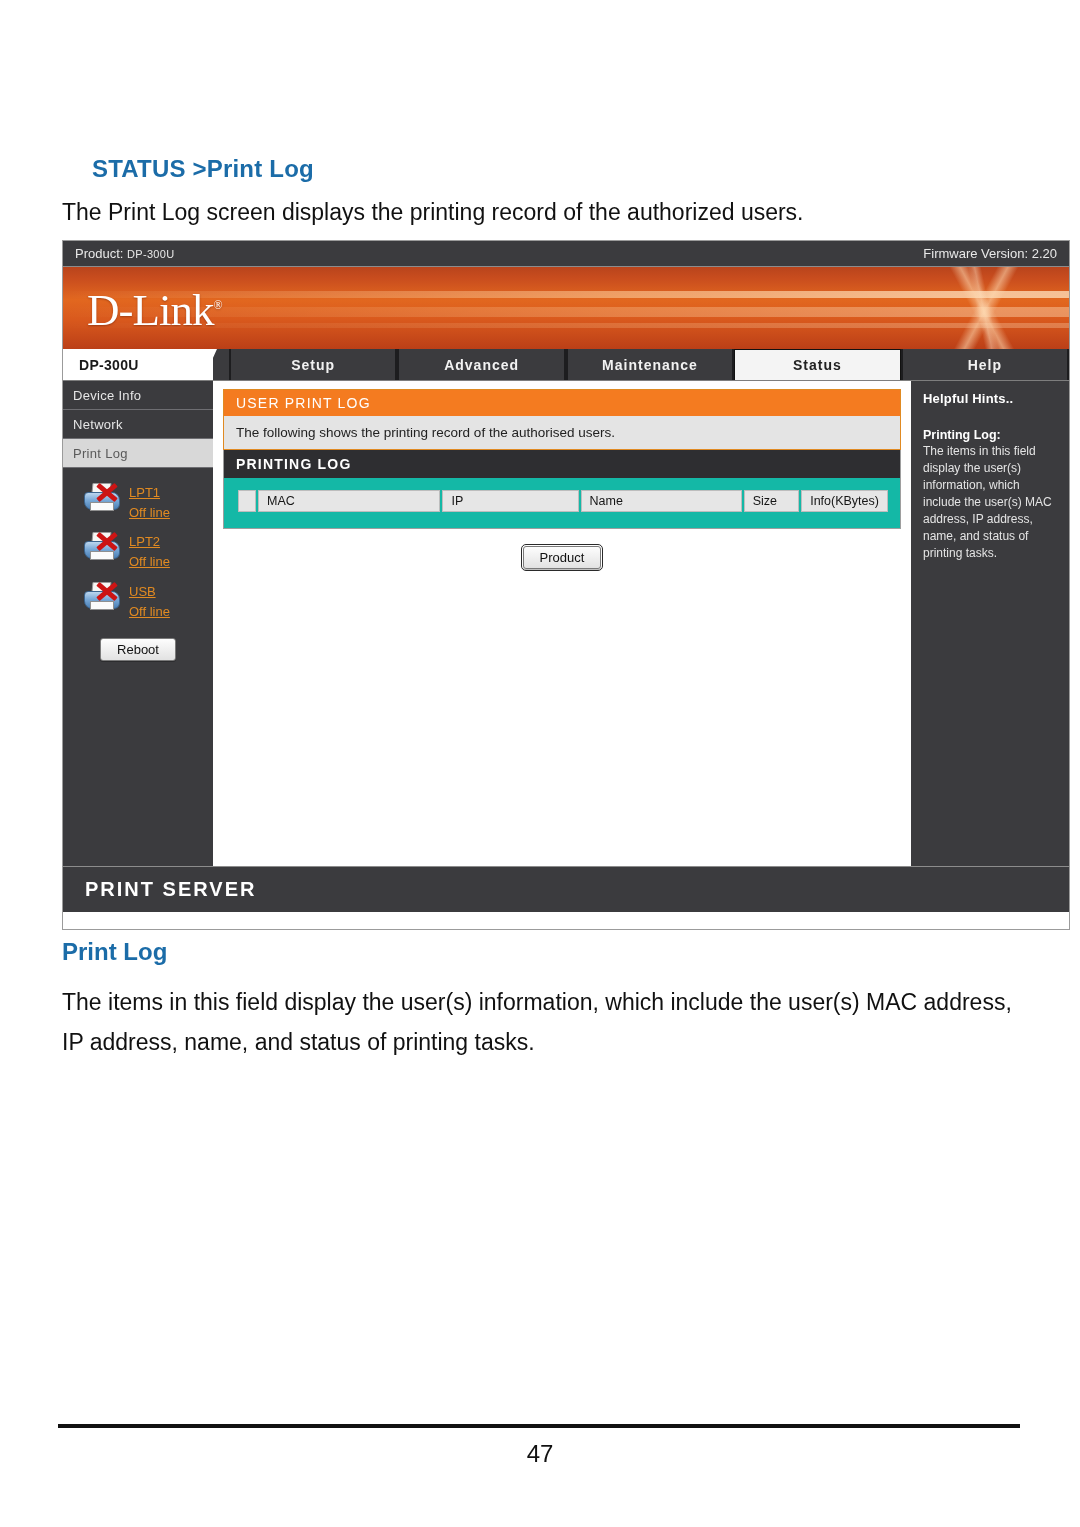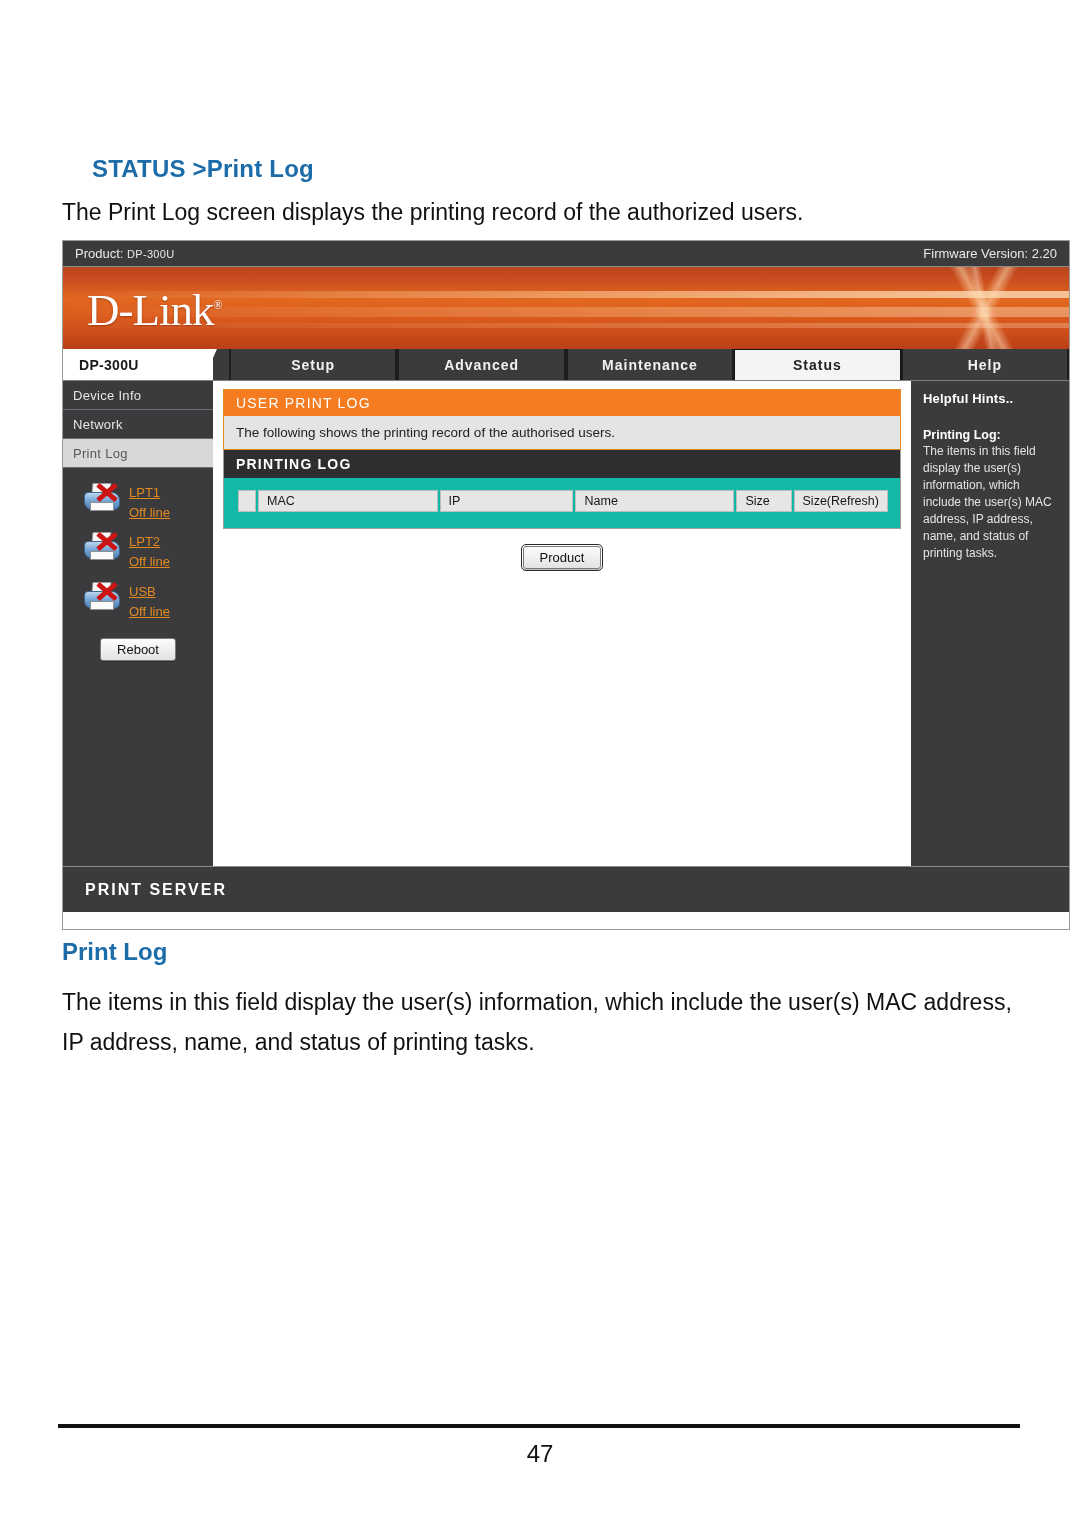--- a/index.html
+++ b/index.html
@@ -225,21 +225,21 @@
     margin:0; font-size:12px; color:#e4e4e4; line-height:1.42;
   }
 
   
   .shot-footer{
     height:46px; background:#3b3b3e;
     display:flex; align-items:center; padding-left:22px;
     border-top:1px solid #8c8c8c;
   }
   .shot-footer span{
-    color:#ffffff; font-size:16px; font-weight:bold; letter-spacing:2px;
+    color:#ffffff; font-size:20px; font-weight:bold; letter-spacing:2px;
   }
 </style>
 </head>
 <body>
 
 <div class="doc-heading">
   <span>STATUS </span><span class="gt">&gt;Print Log</span>
 </div>
 
 <div class="doc-para-top">The Print Log screen displays the printing record of the authorized users.</div>
@@ -352,21 +352,21 @@
         <div class="ptitle">PRINTING LOG</div>
         <div class="tablewrap">
           <table class="log">
             <thead>
               <tr>
                 <th class="c-sel"></th>
                 <th class="c-mac">MAC</th>
                 <th class="c-ip">IP</th>
                 <th class="c-name">Name</th>
                 <th class="c-jobs">Size</th>
-                <th class="c-size">Size(Refresh)</th>
+                <th class="c-size">Info(KBytes)</th>
               </tr>
             </thead>
             <tbody></tbody>
           </table>
         </div>
       </div>
 
       <div class="refresh-wrap">
         <button class="btn focus">Product</button>
       </div>

